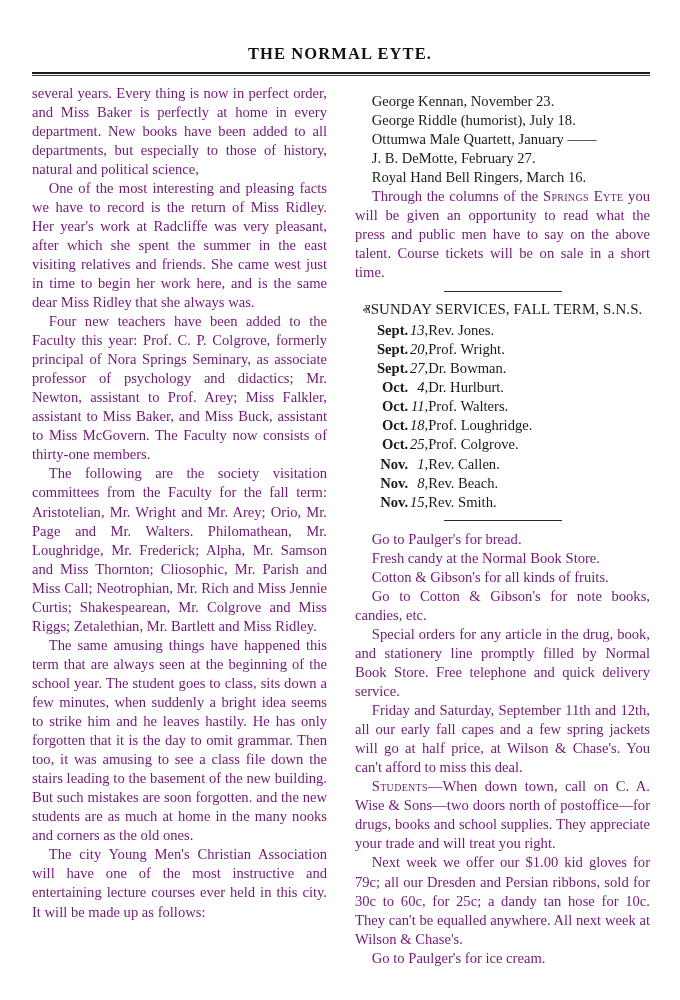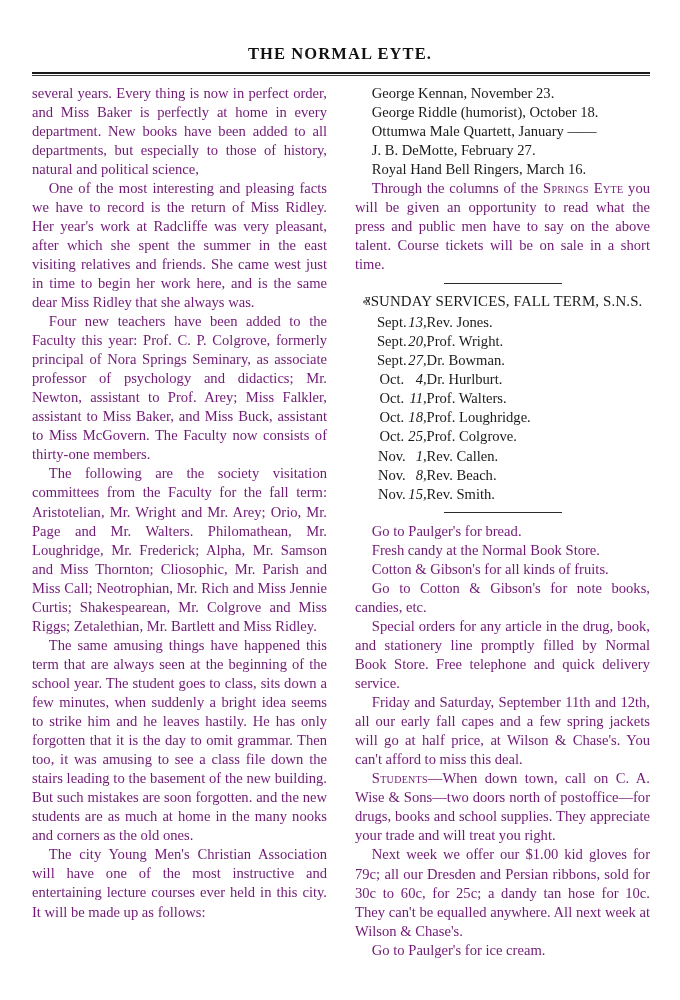--- a/index.html
+++ b/index.html
@@ -125,26 +125,26 @@
     border-collapse: collapse;
     margin: 0 0 0 22px;
     font-size: 14.6px;
     line-height: 19.05px;
   }
   table.schedule td {
     padding: 0;
     white-space: nowrap;
     vertical-align: baseline;
   }
-  td.sched-month { text-align: center;  padding-right: 6px; }
+  td.sched-month { text-align: right;  padding-right: 6px; font-weight: bold; }
   td.sched-day   { text-align: right; width: 20px; padding-right: 5px; font-style: italic; }
   td.sched-name  { text-align: left; }
 
   
-  .col-right .stack-top { margin-top: 0; }
+  .col-right .stack-top { margin-top: 8px; }
 </style>
 </head>
 <body>
 
 <div class="page">
 
   <div class="masthead">THE NORMAL EYTE.</div>
   <hr class="head-rule">
 
   <div class="columns">
@@ -157,21 +157,21 @@
       <p class="para">The same amusing things have happened this term that are always seen at the beginning of the school year.   The student goes to class, sits down a few minutes, when suddenly a bright idea seems to strike him and he leaves hastily.    He has only forgotten that it is the day to omit grammar.    Then  too, it was amusing to see a class file down the stairs leading to the basement of the new building. But such mistakes are soon forgotten. and the new students are as much at home in the many nooks and corners as the old ones.</p>
       <p class="para">The city Young Men's Christian Association will have one of the most instructive and entertaining lecture courses ever held in this city.   It will be made up as follows:</p>
     </div>
 
     <div class="col-gap"></div>
 
     <div class="col col-right">
 
       <ul class="plain-list stack-top">
         <li>George Kennan, November 23.</li>
-        <li>George Riddle (humorist), October 18.</li>
+        <li>George Riddle (humorist), July 18.</li>
         <li>Ottumwa Male Quartett, January ——</li>
         <li>J. B. DeMotte, February 27.</li>
         <li>Royal Hand Bell Ringers, March 16.</li>
       </ul>
 
       <p class="para"><span>Through the columns of the </span><span class="smallcaps">Springs Eyte</span><span> you will be given an opportunity to read what the press and public men have to say on the above talent.   Course tickets will be on sale in a short time.</span></p>
 
       <hr class="divider">
 
       <div class="section-head"><span class="leader">Ⱏ</span><span>SUNDAY SERVICES, FALL TERM, S.N.S.</span></div>

